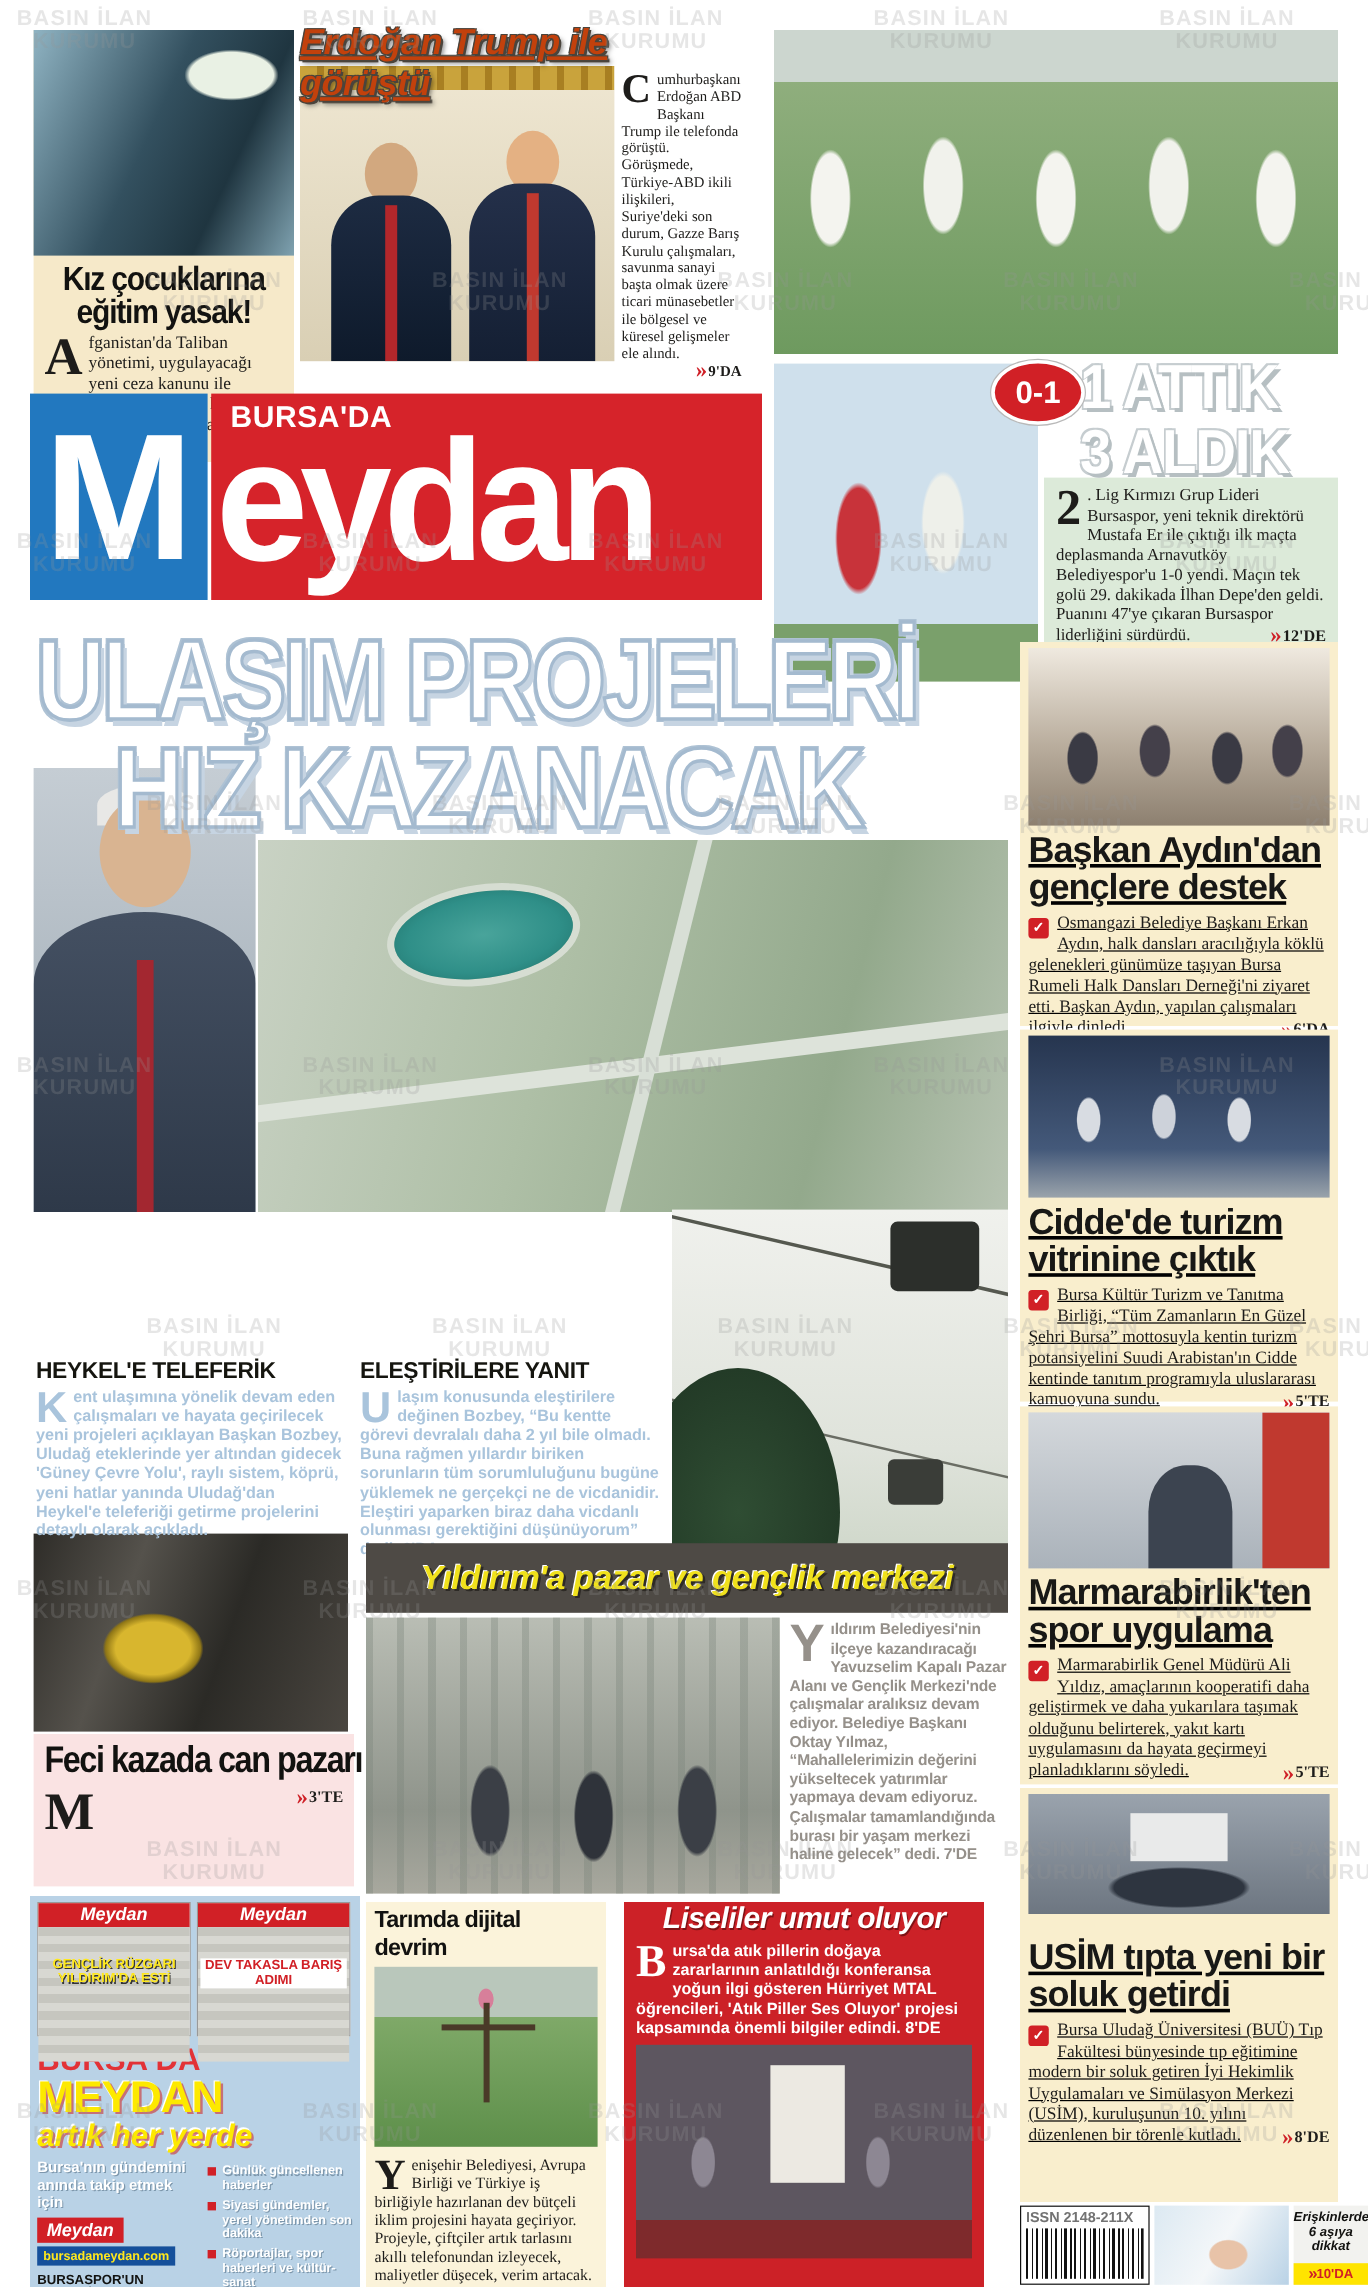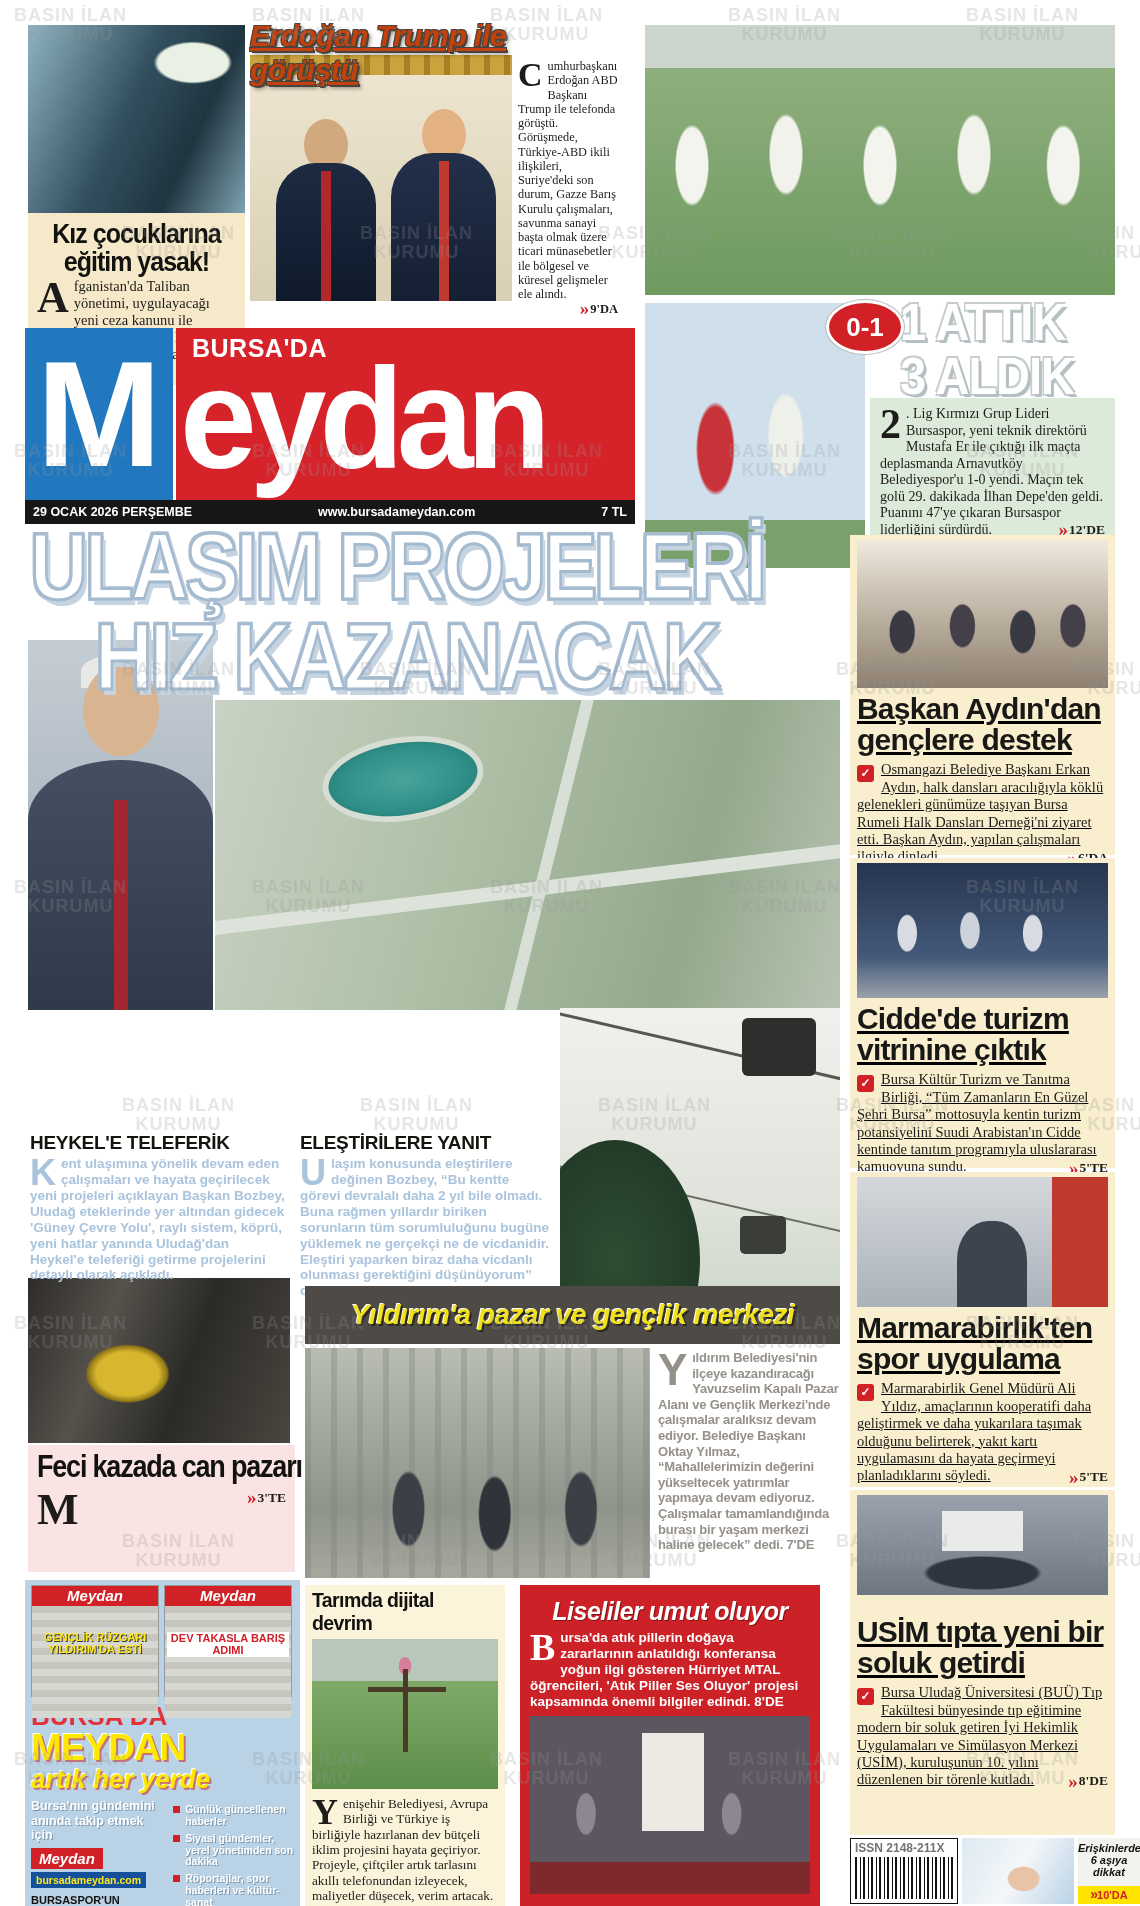--- a/index.html
+++ b/index.html
@@ -207,21 +207,21 @@
   #tarim .ph{position:relative;width:186px;height:150px;
       background:radial-gradient(10px 14px at 50% 18%,#d77f9a 0 60%,transparent 66%),
       linear-gradient(180deg,#b9c7bb 0 28%,#7fa968 28%,#5d8f4a);}
   #tarim .ph .pole{position:absolute;left:49%;top:20%;width:5px;height:55%;background:#4a3a28;}
   #tarim .ph .arm{position:absolute;left:30%;top:32%;width:42%;height:5px;background:#4a3a28;}
   #tarim .bd{font-size:13.2px;line-height:1.16;margin-top:7px;}
   #tarim .dc{font-size:36px;}
 
   
   #lise{left:520px;top:1585px;width:300px;height:321px;background:#cc2127;z-index:2;
-      padding:12px 10px;box-sizing:border-box;}
+      padding:0 10px;box-sizing:border-box;}
   #lise h2{margin:0;text-align:center;font-style:italic;font-weight:900;font-size:25px;color:#fff;
       letter-spacing:-.5px;text-shadow:1px 1px 0 #7e1215;}
   #lise .txt{color:#fff;font-weight:700;font-size:13.5px;line-height:1.18;margin-top:4px;}
   #lise .dc{color:#fff;font-size:38px;}
   #lise .ph{position:relative;margin-top:6px;width:280px;height:178px;
       background:radial-gradient(16px 34px at 20% 55%,#8d8793 0 58%,transparent 64%),
       radial-gradient(16px 34px at 44% 52%,#9a95a0 0 58%,transparent 64%),
       radial-gradient(16px 34px at 72% 55%,#8d8793 0 58%,transparent 64%),
       linear-gradient(#5d5660 0 82%,#7e2a2c 82%);}
   #lise .ph .ban{position:absolute;left:40%;top:10%;width:22%;height:55%;background:#ece9e2;}
@@ -302,25 +302,20 @@
     </div>
   </div>
 
   <div class="abs" id="mh-blue">
     <span>M</span>
   </div>
   <div class="abs" id="mh-red">
     <div class="kick">BURSA'DA</div>
     <div class="big">eydan</div>
   </div>
-  <div class="abs" id="datebar">
-    <span>29 OCAK 2026 PERŞEMBE</span>
-    <span>www.bursadameydan.com</span>
-    <span>7 TL</span>
-  </div>
 
   <div class="abs mainhl" id="hl1">ULAŞIM PROJELERİ</div>
   <div class="abs mainhl" id="hl2">HIZ KAZANACAK</div>
   <div class="ph" id="bozbey">
     <div class="hair"></div>
     <div class="head"></div>
     <div class="suit"></div>
     <div class="tie"></div>
   </div>
   <div class="ph" id="city">

